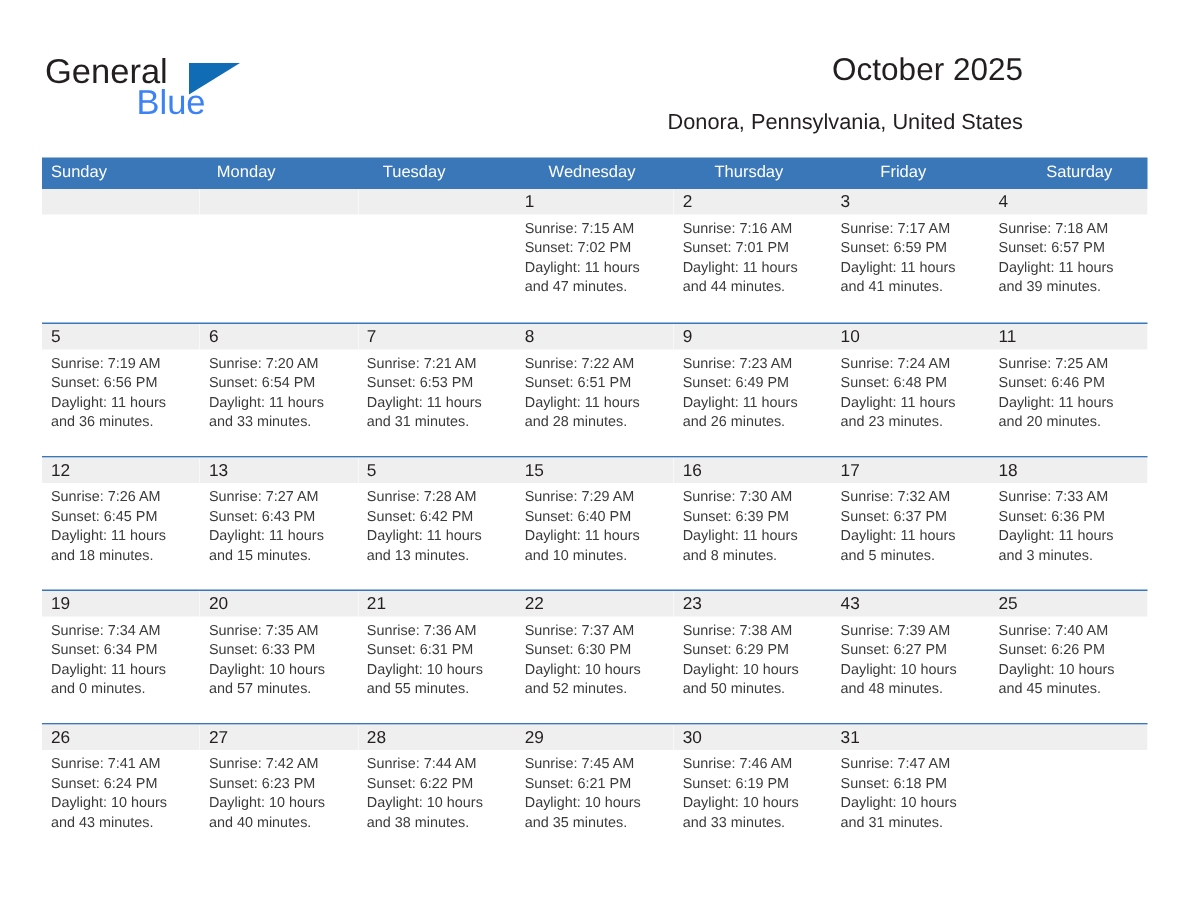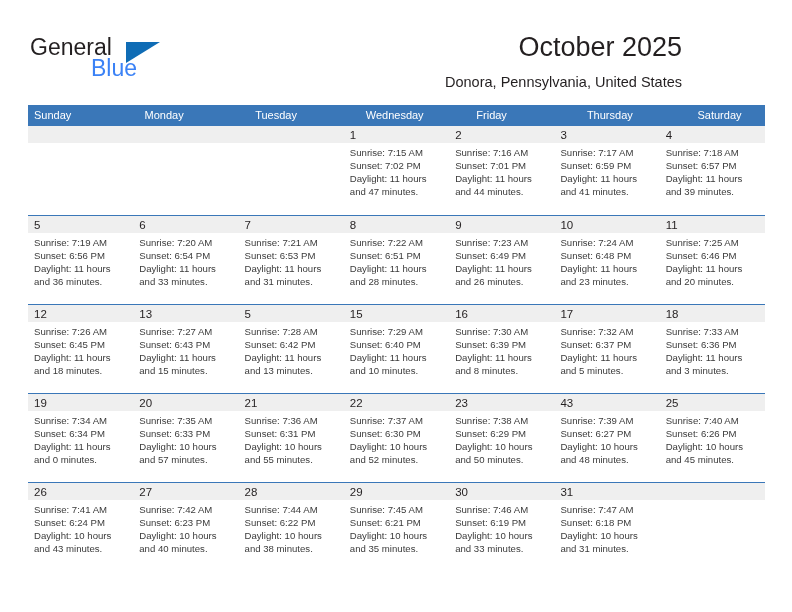--- a/index.html
+++ b/index.html
@@ -66,21 +66,21 @@
     border-bottom: 21px solid transparent;
   }
 
   .title-wrap {
     position: absolute;
     right: 35px;
     top: 30px;
     text-align: right;
   }
   .cal-title {
-    font-size: 27px;
+    font-size: 21px;
     color: #231f20;
     line-height: 34px;
     white-space: nowrap;
   }
   .cal-sub {
     font-size: 14.5px;
     color: #231f20;
     line-height: 20px;
     margin-top: 8px;
     white-space: nowrap;
@@ -175,22 +175,22 @@
     </div>
 
   </div>
 
   <div class="calendar">
     <div class="weekhead" id="weekhead">
         <div class="wh">Sunday</div>
         <div class="wh">Monday</div>
         <div class="wh">Tuesday</div>
         <div class="wh">Wednesday</div>
+        <div class="wh">Thursday</div>
         <div class="wh">Friday</div>
-        <div class="wh">Thursday</div>
         <div class="wh">Saturday</div>
       </div>
     <div id="weeks-container">
         <div class="week first">
           <div class="daycell empty">
             <div class="daynum-band"></div>
             <div class="daynum"></div>
           </div>
           <div class="daycell empty">
             <div class="daynum-band"></div>

